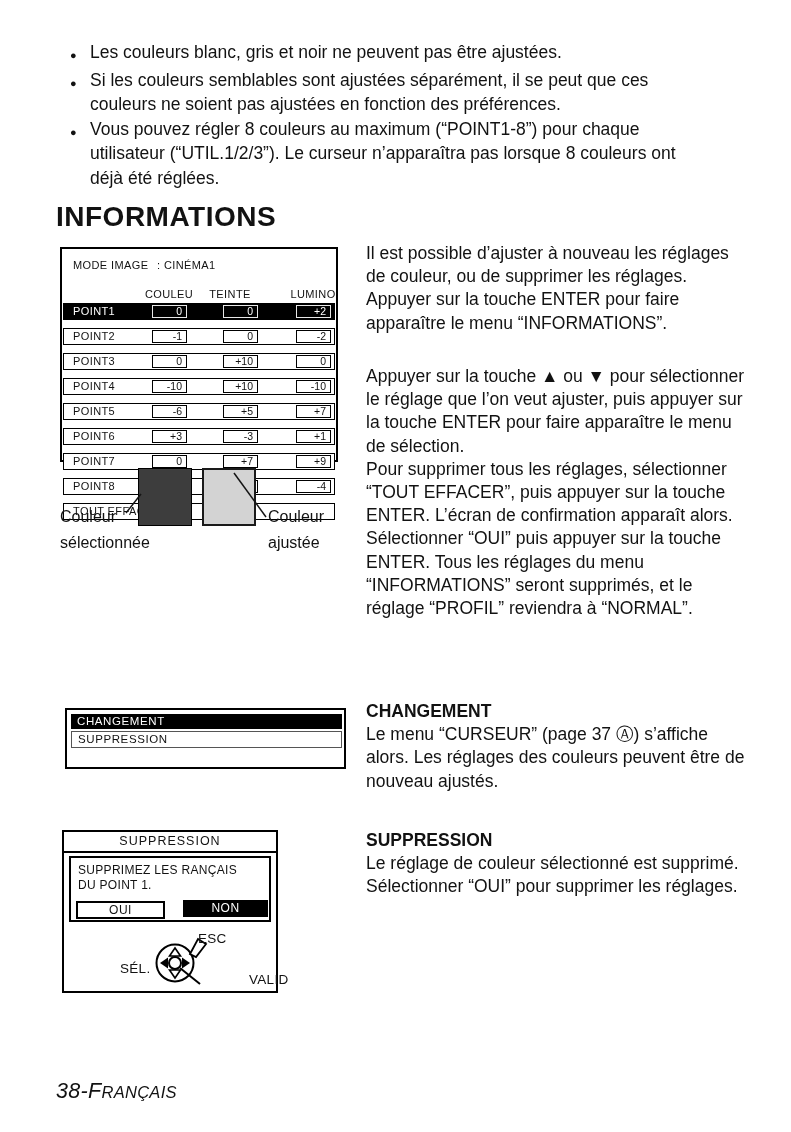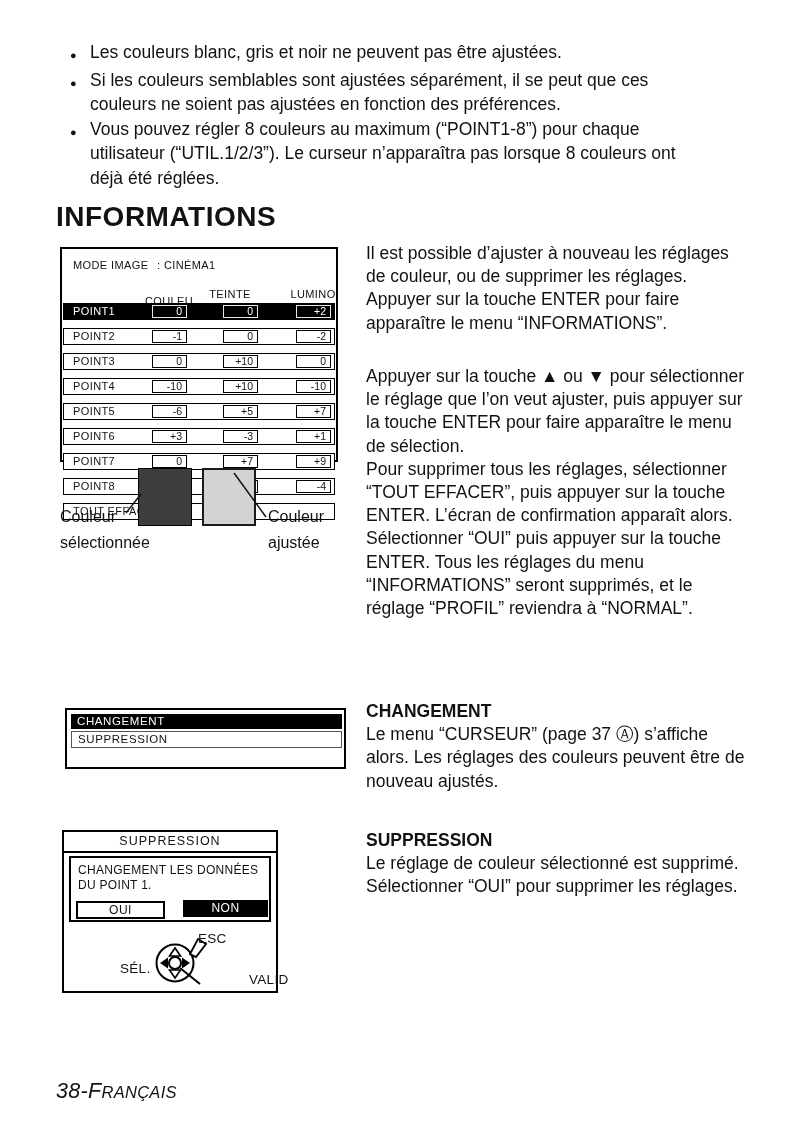--- a/index.html
+++ b/index.html
@@ -12,21 +12,21 @@
   .bullets{position:absolute;left:70px;top:40px;width:632px;}
   .bullet{display:flex;font-size:17.5px;line-height:24.5px;}
   .bullet .dot{flex:0 0 20px;font-size:11px;padding-top:3px;}
   
   .h1{position:absolute;left:56px;top:201px;font-size:28px;font-weight:bold;letter-spacing:.5px;}
   
   .osd-box{position:absolute;left:60px;top:247px;width:274px;height:211px;border:2px solid #000;background:#fff;font-size:11px;}
   .mode-label{position:absolute;left:11px;top:10px;letter-spacing:.4px;}
   .mode-value{position:absolute;left:95px;top:10px;letter-spacing:.4px;}
   .colhead{position:absolute;top:39px;transform:translateX(-50%);letter-spacing:.4px;}
-  .ch1{left:107px;margin-top:7px;} .ch2{left:168px;} .ch3{left:251px;}
+  .ch1{left:107px;} .ch2{left:168px;} .ch3{left:251px;}
   .osd-rows{position:absolute;left:1px;right:1px;top:54px;}
   .osd-row{position:relative;height:15px;line-height:15px;border:1px solid #000;margin-bottom:8px;background:#fff;}
   .osd-row .rlabel{position:absolute;left:9px;top:0;letter-spacing:.4px;}
   .val{position:absolute;top:1px;height:11px;line-height:11px;width:29px;border:1px solid #000;text-align:right;padding-right:4px;font-size:10.5px;background:#fff;}
   .v1{left:88px;} .v2{left:159px;} .v3{left:232px;}
   .osd-row.selected{background:#000;color:#fff;border-color:#000;}
   .osd-row.selected .val{background:#000;color:#fff;border-color:#e8e8e8;}
   
   .swatch{position:absolute;top:468px;}
   .swatch.dark{left:138px;width:52px;height:56px;border:1px solid #000;}
@@ -166,21 +166,21 @@
 
   <div class="menu-box">
     <div class="menu-item selected">CHANGEMENT</div>
     <div class="menu-item normal">SUPPRESSION</div>
   </div>
 
   <div class="dialog">
     <div class="dialog-title">SUPPRESSION</div>
     <div class="dialog-inner">
       <div class="dialog-msg">
-        <div>CHANGEMENT LES DONNÉES</div>
+        <div>SUPPRIMEZ LES RANÇAIS</div>
         <div>DU POINT 1.</div>
       </div>
       <div class="btn oui">OUI</div>
       <div class="btn non">NON</div>
     </div>
     <svg class="joy-svg" width="110" height="70" viewBox="0 0 110 70">
       <circle cx="38" cy="36" r="18.5" fill="none" stroke="#000" stroke-width="2"></circle>
       <polygon points="38,21 32.5,29 43.5,29" fill="none" stroke="#000" stroke-width="1.6"></polygon>
       <polygon points="38,51 32.5,43 43.5,43" fill="none" stroke="#000" stroke-width="1.6"></polygon>
       <polygon points="23,36 31,30.5 31,41.5" fill="#000"></polygon>

